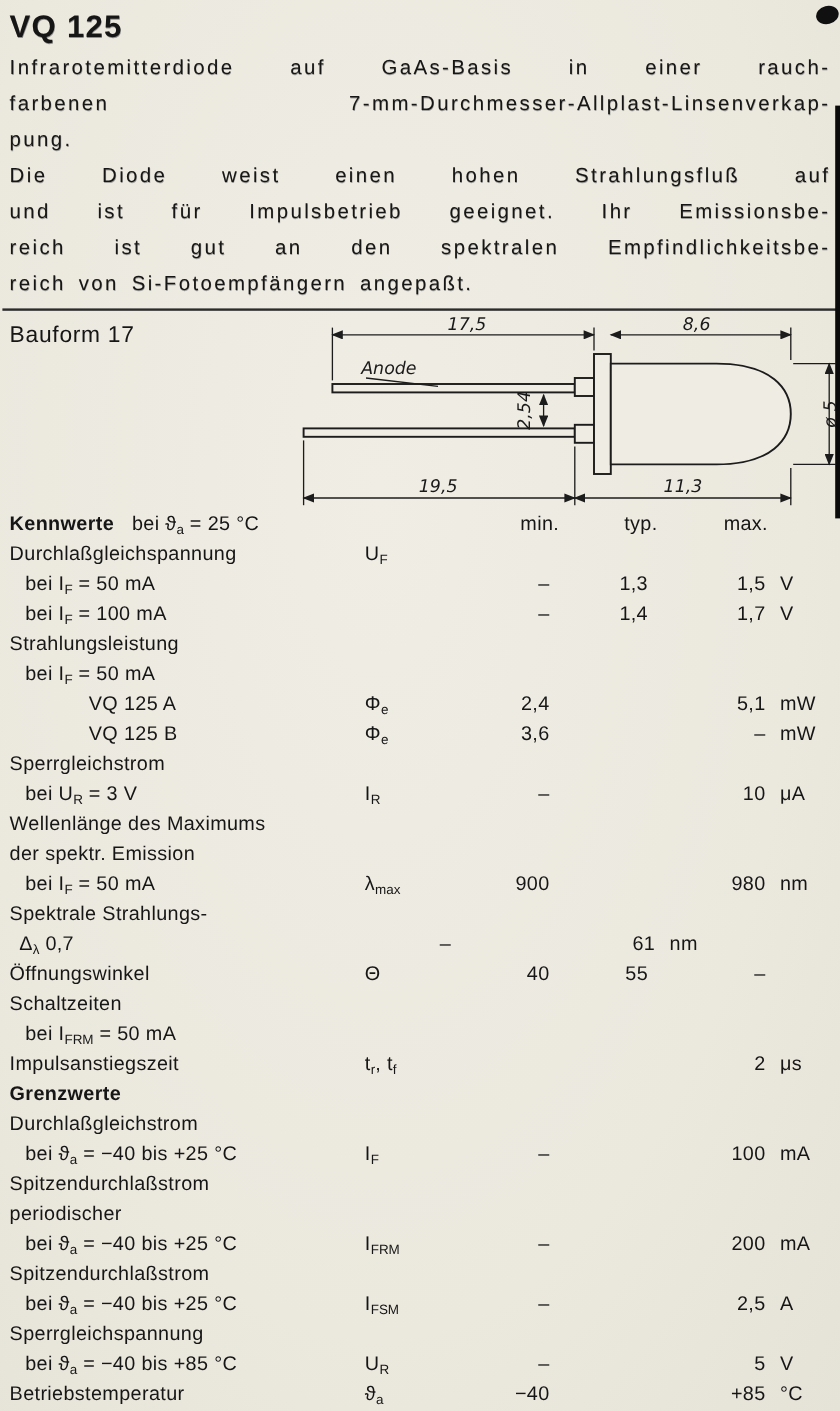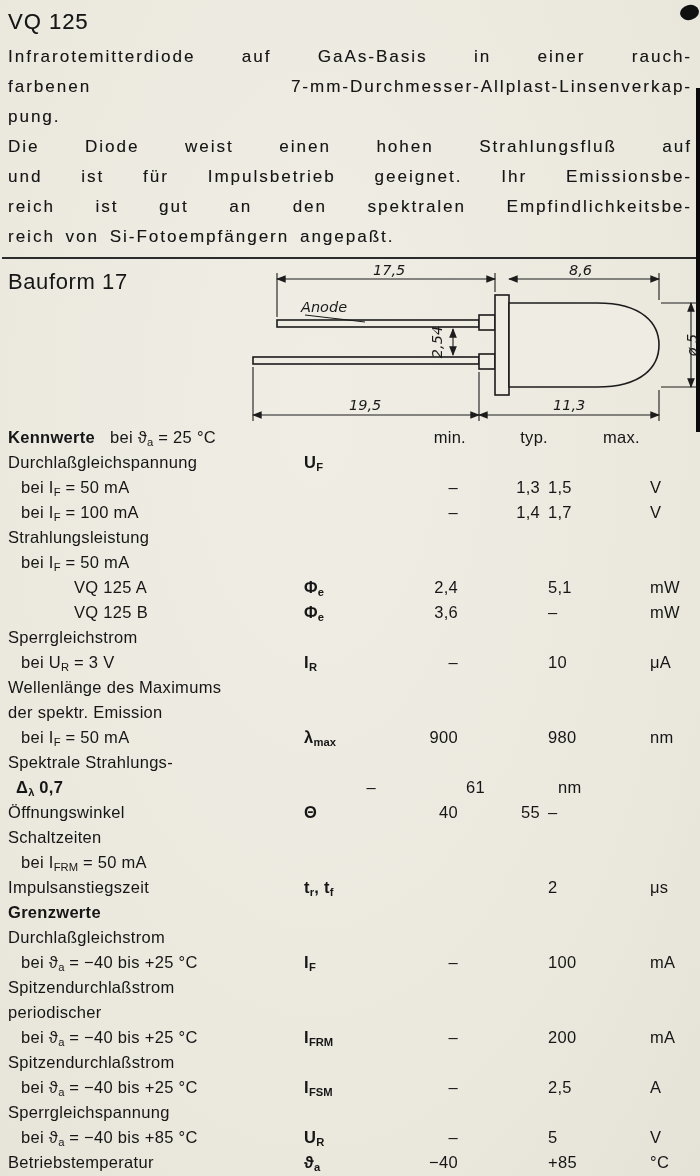--- a/index.html
+++ b/index.html
@@ -5,42 +5,42 @@
   * { margin:0; padding:0; box-sizing:border-box; }
   html,body { width:700px; height:1176px; }
   body {
     font-family: "Liberation Sans", "DejaVu Sans", sans-serif;
     color:#161616;
     background: radial-gradient(ellipse at 45% 35%, #f0ede5 0%, #ebe8de 65%, #e5e2d7 100%);
     overflow:hidden;
   }
   .page { position:relative; width:700px; height:1176px; padding:6px 8px 0 8px; }
 
-  h1 { font-size:22px; line-height:32px; font-weight:400; letter-spacing:1px;
+  h1 { font-size:26px; line-height:32px; font-weight:700; letter-spacing:1px;
        text-shadow:0.3px 0.3px 0 rgba(10,10,10,0.4); }
 
   .desc { margin-top:4px; width:684px; font-size:17px; letter-spacing:2px; word-spacing:4px;
           text-shadow:0.3px 0.3px 0 rgba(20,20,20,0.35); }
   .dline { line-height:30px; }
   .dline.just { text-align:justify; text-align-last:justify; }
 
   .rule { margin-top:5px; margin-left:-6px; width:698px; height:2px; background:#2c2c2c; }
 
   .figure { position:relative; height:164px; }
-  .bauform { position:absolute; left:0; top:10px; font-size:22px; letter-spacing:0.6px; }
+  .bauform { position:absolute; left:0; top:10px; font-size:19px; letter-spacing:0.6px; }
   .drawing { position:absolute; left:237px; top:4px; overflow:visible; }
   .drawing text { font-family:"DejaVu Sans", sans-serif; font-style:italic; font-size:14.5px; fill:#1a1a1a; }
 
   .table { margin-top:2px; font-size:16.5px; letter-spacing:0.3px; }
   .trow { display:grid; grid-template-columns:288px 88px 82px 82px 92px 52px; height:25px; line-height:25px; }
   .cell { white-space:nowrap; overflow:visible; }
   .cell.min,.cell.typ { text-align:right; padding-right:8px; }
-  .cell.max { text-align:left; padding-right:2px; }
+  .cell.max { text-align:right; padding-right:2px; }
   .cell.unit { padding-left:10px; }
-  .cell.symbol { padding-left:8px;font-weight:bold; }
+  .cell.symbol { padding-left:8px; }
   .cell.hdr { text-align:right; padding:0; }
   .trow.ind1 .cell.label { padding-left:13px; }
   .trow.ind2 .cell.label { padding-left:66px; }
   .trow.bold .cell.label { font-weight:700; }
   .b { font-weight:700; }
   .cond { margin-left:10px; }
   .sub { font-size:0.68em; position:relative; top:0.28em; letter-spacing:0; }
 
   .scan-dot { position:absolute; top:5px; right:1px; width:19px; height:15px;
               background:#101010; border-radius:50%; transform:rotate(-14deg); }

